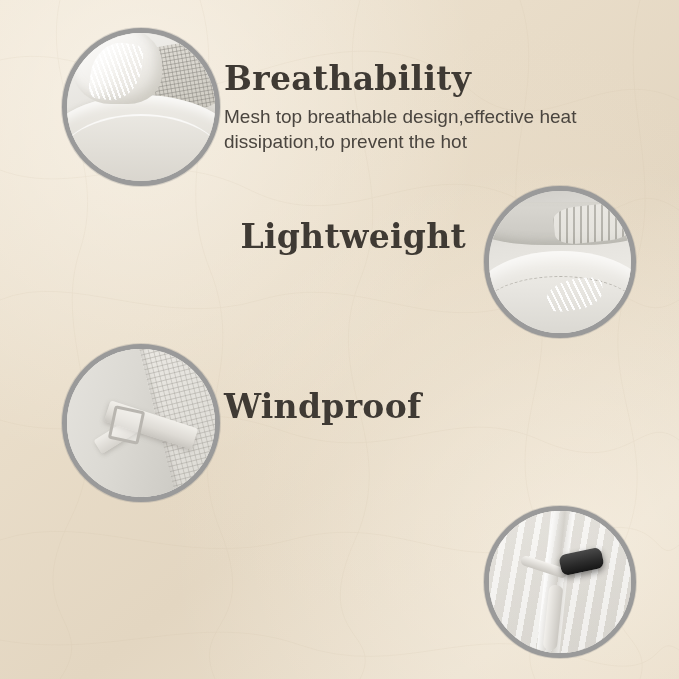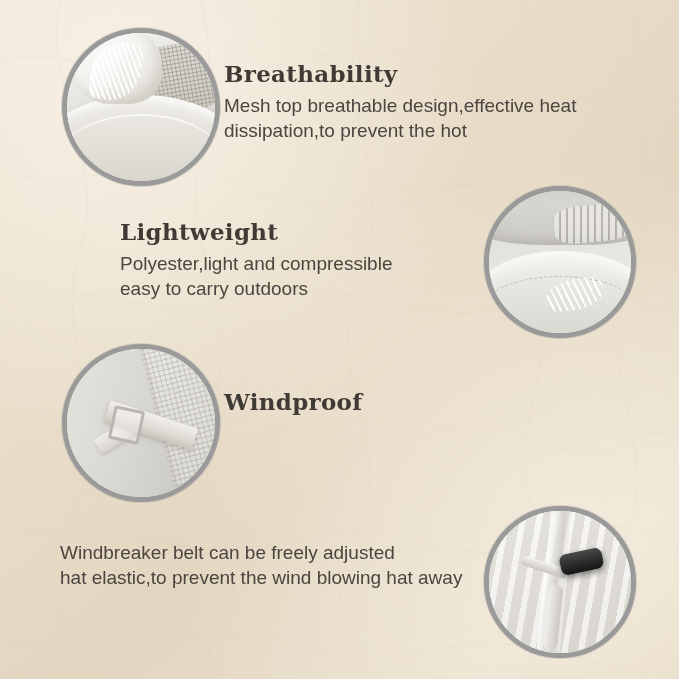--- a/index.html
+++ b/index.html
@@ -53,36 +53,36 @@
   }
 
   .text-block {
     position: absolute;
   }
 
   .feat-title {
     font-family: "DejaVu Serif", serif;
     font-weight: bold;
     color: #3f3a34;
-    font-size: 23px;
+    font-size: 33px;
     letter-spacing: 0.3px;
     line-height: 1.05;
     margin: 0 0 7px 0;
   }
 
   .feat-desc {
     color: #4a453f;
     font-size: 19px;
     line-height: 1.33;
     margin: 0;
     white-space: pre-line;
   }
 
   .align-left  { text-align: left; }
-  .align-right { }
+  .align-right { text-align: right; }
 
   
 
   
   .ph-breath {
     background: linear-gradient(160deg, #f3f2ef 0%, #e7e5e0 40%, #d9d6cf 75%, #cfccc4 100%);
   }
   .ph-breath .brim {
     position: absolute;
     left: -18%;
@@ -349,22 +349,20 @@
       <div class="photo ph-light">
         <div class="band"></div>
         <div class="elastic"></div>
         <div class="brimbig"></div>
         <div class="stitch"></div>
         <div class="logo"></div>
       </div>
     </div>
     <div class="text-block align-right" style="left:120px; top:220px; width:346px;">
       <p class="feat-title">Lightweight</p>
-      <p class="feat-desc">Polyester,light and compressible
-easy to carry outdoors</p>
     </div>
   </div>
 
   <div class="feature">
     <div class="bubble" style="left:62px; top:344px; width:148px; height:148px;">
       <div class="photo ph-remove">
         <div class="meshpanel"></div>
         <div class="panel"></div>
         <div class="strap2"></div>
         <div class="strap"></div>
@@ -380,18 +378,16 @@
     <div class="bubble" style="left:484px; top:506px; width:142px; height:142px;">
       <div class="photo ph-wind">
         <div class="fabric"></div>
         <div class="fold"></div>
         <div class="cord2"></div>
         <div class="cord"></div>
         <div class="cordlock"></div>
       </div>
     </div>
     <div class="text-block align-right" style="left:60px; top:540px; width:406px;">
-      <p class="feat-desc">Windbreaker belt can be freely adjusted
-hat elastic,to prevent the wind blowing hat away</p>
     </div>
   </div>
 
 </div>
 
 </body></html>

